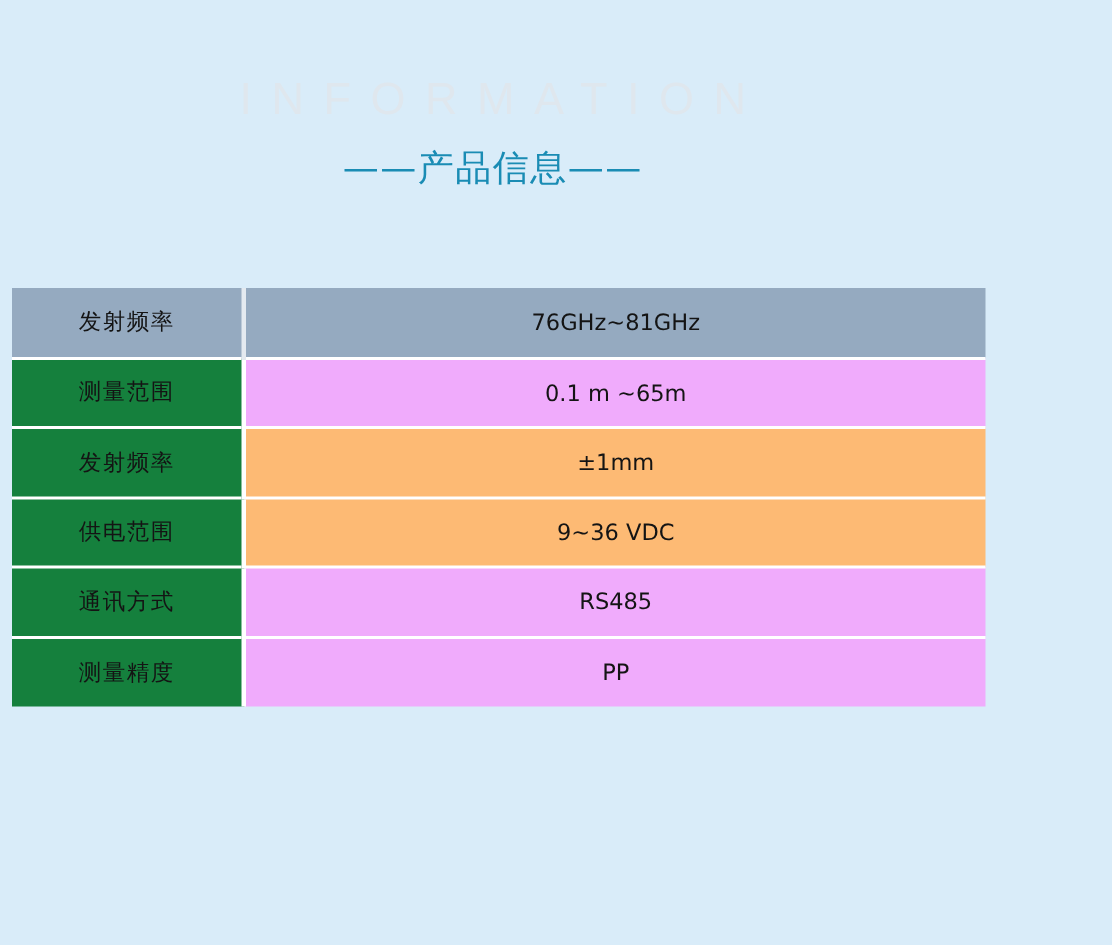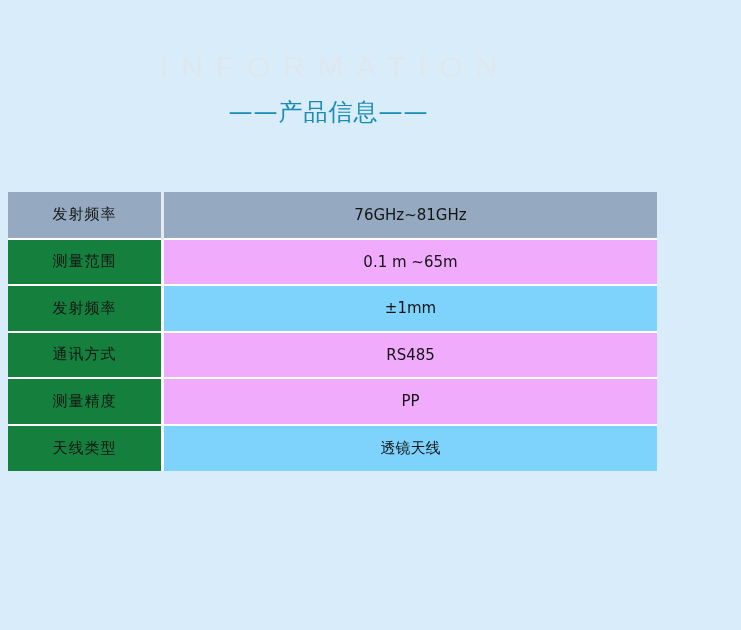--- a/index.html
+++ b/index.html
@@ -86,21 +86,21 @@
     border-right: 3px solid #ffffff;
     letter-spacing: 1px;
   }
 
   td.value-cell {
     background: #f0abfc;
     font-size: 15px;
   }
 
   tr.row-alt td.value-cell {
-    background: #7dd3fc;
+    background: #fdba74;
   }
 
   tr.header-row td.label-cell,
   tr.header-row td.value-cell {
     background: #95aac0;
   }
 
   tr.header-row td.label-cell {
     border-right: 3px solid #e4eaf0;
   }
@@ -127,33 +127,33 @@
         <td class="label-cell">测量范围</td>
         <td class="value-cell">0.1 m ~65m</td>
       </tr>
 
       <tr class="row-alt">
         <td class="label-cell">发射频率</td>
         <td class="value-cell">±1mm</td>
       </tr>
 
 
+      <tr class="row-alt">
+        <td class="label-cell">供电范围</td>
+        <td class="value-cell">9~36 VDC</td>
+      </tr>
 
       <tr>
         <td class="label-cell">通讯方式</td>
         <td class="value-cell">RS485</td>
       </tr>
 
 
       <tr>
         <td class="label-cell">测量精度</td>
         <td class="value-cell">PP</td>
       </tr>
 
-      <tr class="row-alt">
-        <td class="label-cell">天线类型</td>
-        <td class="value-cell">透镜天线</td>
-      </tr>
 
     </tbody>
   </table>
 
 </div>
 
 </body></html>

